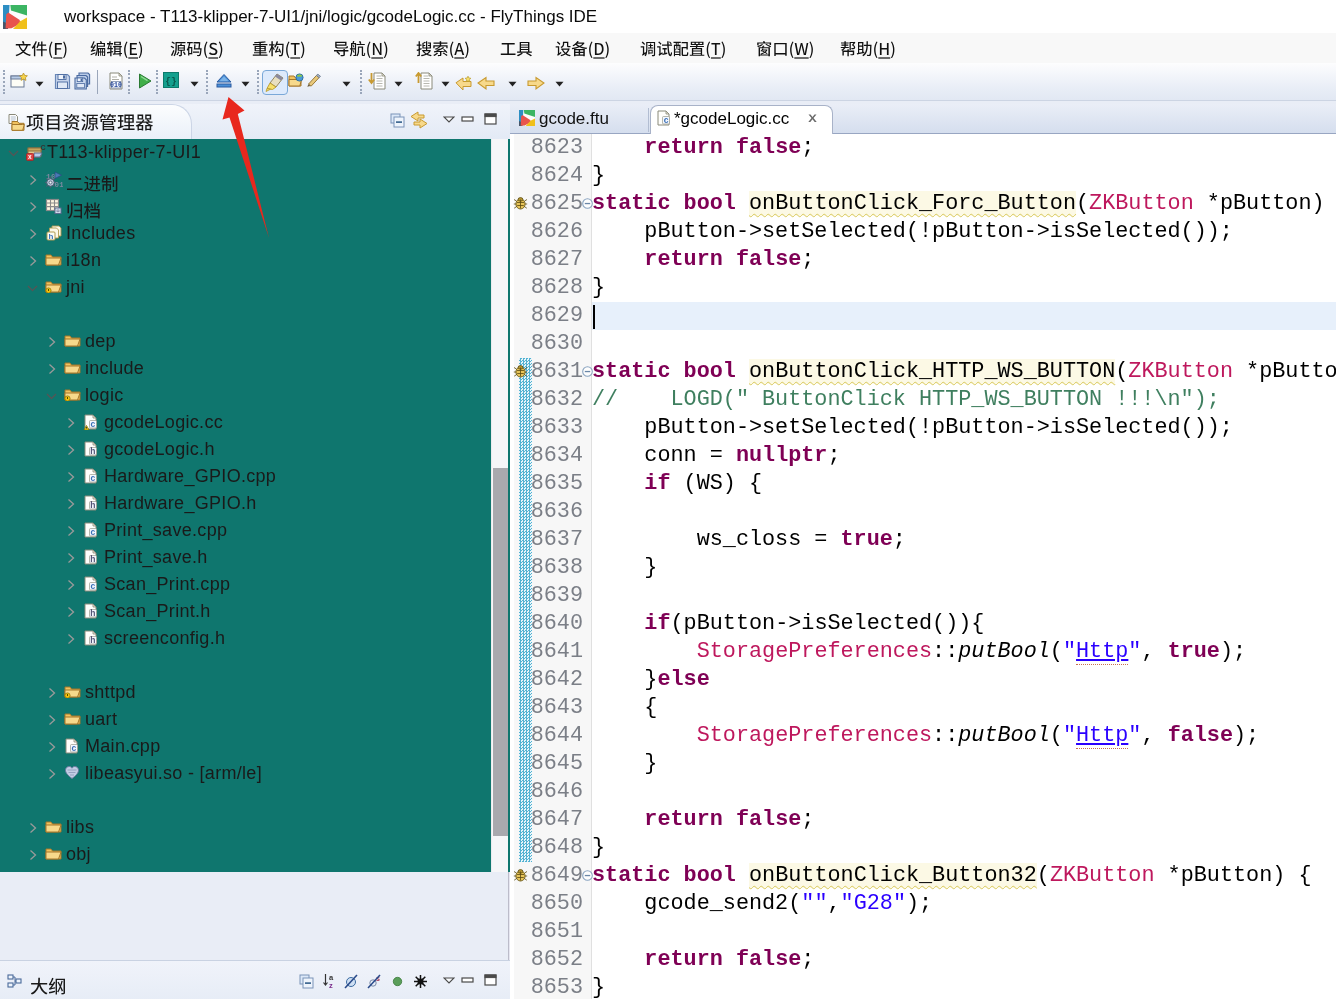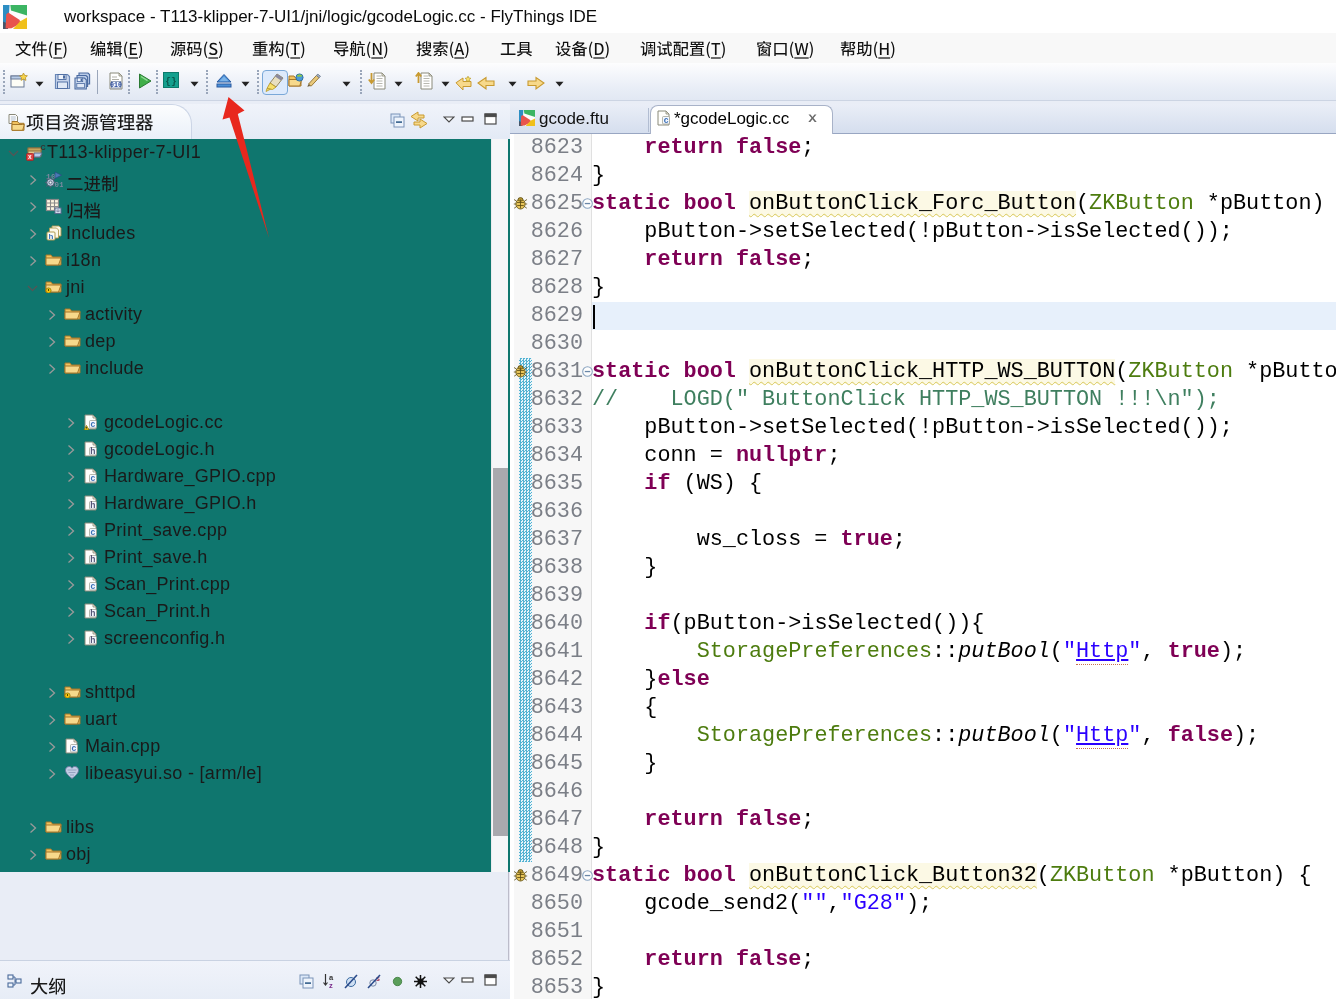--- a/index.html
+++ b/index.html
@@ -24,21 +24,21 @@
 #outhead{left:0;top:856px;width:510px;height:43px;background:linear-gradient(#f0f3fa,#e6ecf6);border-top:1px solid #c9d2e2}
 #editor{left:510px;top:104px;width:826px;height:895px;background:#fff}
 #tabbar{left:0;top:0;width:826px;height:30px;background:linear-gradient(#eaeef7,#d5deee);border-bottom:1px solid #98a6c2}
 .tab2{left:140px;top:1px;width:183px;height:30px;background:#fff;border:1px solid #a8b2c8;border-bottom:none;border-top-left-radius:8px;border-top-right-radius:8px}
 #ebody{left:0;top:30px;width:826px;height:865px;background:#fff;overflow:hidden;font-family:"Liberation Mono",monospace;font-size:21.8px}
 .sash{left:508px;top:104px;width:6px;height:895px;background:#e7e7f1;border-left:1px solid #bcbcca}
 #gutter{left:4px;top:0;width:78px;height:865px;background:#f7f7f7;border-right:1px solid #e0e0e0}
 .ln{position:absolute;width:73px;text-align:right;height:28px;line-height:28px;color:#7b7f87;left:0}
 .cl{position:absolute;left:82px;height:28px;line-height:28px;white-space:pre;color:#000}
 .k{color:#7f0055;font-weight:bold}
-.c{color:#4d7c0f}
+.c{color:#be185d}
 .s{color:#2a00ff}
 .m{color:#3f7f5f}
 .i{font-style:italic}
 .f{font-weight:normal;background:#fcf9e5;text-decoration:underline wavy #d8c85a 1px;text-underline-offset:4px}
 .su{color:#2a00ff;text-decoration:underline;border-bottom:1.5px dotted #c87050}
 .curline{position:absolute;left:82px;width:744px;height:28px;background:#e7f0fb}
 .changebar{position:absolute;left:9px;width:13px;background:conic-gradient(#52b2d2 25%,#e8f5fa 0 50%,#52b2d2 0 75%,#e8f5fa 0);background-size:3px 3px}
 </style></head><body>
 <div id="root">
 <div class="abs" id="titlebar">
@@ -427,34 +427,20 @@
           <div class="ticn" style="left:45px">
             <svg width="17" height="14" viewBox="0 0 17 14">
 <path d="M1 3 h5 l1.5 2 H16 v8 H1 z" fill="#f1c25f" stroke="#a5772a" stroke-width="1"></path>
 <path d="M1 6 h12 l3 0 -2.5 7 H1 z" fill="#f7d98b" stroke="#a5772a" stroke-width="1"></path>
 <circle cx="3.5" cy="11.5" r="2.6" fill="#f2c40f" stroke="#8a6d00" stroke-width="0.7"></circle>
               <rect x="3.1" y="10" width="0.9" height="2" fill="#4a3a00"></rect>
             </svg>
           </div>
           <div class="abs" style="left:66px;top:0">jni</div>
         </div>
-        <div class="trow" style="left:0;top:162px;width:490px">
-          <div class="chev" style="left:48px">
-            <svg width="8" height="12" viewBox="0 0 8 12">
-              <path d="M1.5 1.5 L6.5 6 L1.5 10.5" fill="none" stroke="#9a9a9a" stroke-width="1.3"></path>
-            </svg>
-          </div>
-          <div class="ticn" style="left:64px">
-            <svg width="17" height="14" viewBox="0 0 17 14">
-<path d="M1 3 h5 l1.5 2 H16 v8 H1 z" fill="#f1c25f" stroke="#a5772a" stroke-width="1"></path>
-<path d="M1 6 h12 l3 0 -2.5 7 H1 z" fill="#f7d98b" stroke="#a5772a" stroke-width="1"></path>
-</svg>
-          </div>
-          <div class="abs" style="left:85px;top:0">activity</div>
-        </div>
         <div class="trow" style="left:0;top:189px;width:490px">
           <div class="chev" style="left:48px">
             <svg width="8" height="12" viewBox="0 0 8 12">
               <path d="M1.5 1.5 L6.5 6 L1.5 10.5" fill="none" stroke="#9a9a9a" stroke-width="1.3"></path>
             </svg>
           </div>
           <div class="ticn" style="left:64px">
             <svg width="17" height="14" viewBox="0 0 17 14">
 <path d="M1 3 h5 l1.5 2 H16 v8 H1 z" fill="#f1c25f" stroke="#a5772a" stroke-width="1"></path>
 <path d="M1 6 h12 l3 0 -2.5 7 H1 z" fill="#f7d98b" stroke="#a5772a" stroke-width="1"></path>
@@ -468,20 +454,36 @@
               <path d="M1.5 1.5 L6.5 6 L1.5 10.5" fill="none" stroke="#9a9a9a" stroke-width="1.3"></path>
             </svg>
           </div>
           <div class="ticn" style="left:64px">
             <svg width="17" height="14" viewBox="0 0 17 14">
 <path d="M1 3 h5 l1.5 2 H16 v8 H1 z" fill="#f1c25f" stroke="#a5772a" stroke-width="1"></path>
 <path d="M1 6 h12 l3 0 -2.5 7 H1 z" fill="#f7d98b" stroke="#a5772a" stroke-width="1"></path>
 </svg>
           </div>
           <div class="abs" style="left:85px;top:0">include</div>
+        </div>
+        <div class="trow" style="left:0;top:243px;width:490px">
+          <div class="chevo" style="left:46px">
+            <svg width="11" height="9" viewBox="0 0 11 9">
+              <path d="M1 2 L5.5 6.5 L10 2" fill="none" stroke="#555" stroke-width="1.3"></path>
+            </svg>
+          </div>
+          <div class="ticn" style="left:64px">
+            <svg width="17" height="14" viewBox="0 0 17 14">
+<path d="M1 3 h5 l1.5 2 H16 v8 H1 z" fill="#f1c25f" stroke="#a5772a" stroke-width="1"></path>
+<path d="M1 6 h12 l3 0 -2.5 7 H1 z" fill="#f7d98b" stroke="#a5772a" stroke-width="1"></path>
+<circle cx="3.5" cy="11.5" r="2.6" fill="#f2c40f" stroke="#8a6d00" stroke-width="0.7"></circle>
+              <rect x="3.1" y="10" width="0.9" height="2" fill="#4a3a00"></rect>
+            </svg>
+          </div>
+          <div class="abs" style="left:85px;top:0">logic</div>
         </div>
         <div class="trow" style="left:0;top:270px;width:490px">
           <div class="chev" style="left:67px">
             <svg width="8" height="12" viewBox="0 0 8 12">
               <path d="M1.5 1.5 L6.5 6 L1.5 10.5" fill="none" stroke="#9a9a9a" stroke-width="1.3"></path>
             </svg>
           </div>
           <div class="ticn" style="left:83px">
             <svg width="15" height="16" viewBox="0 0 15 16">
 <path d="M2 1 h8 l3 3 v11 h-11 z" fill="#fffefb" stroke="#8a8a7a" stroke-width="1"></path>

